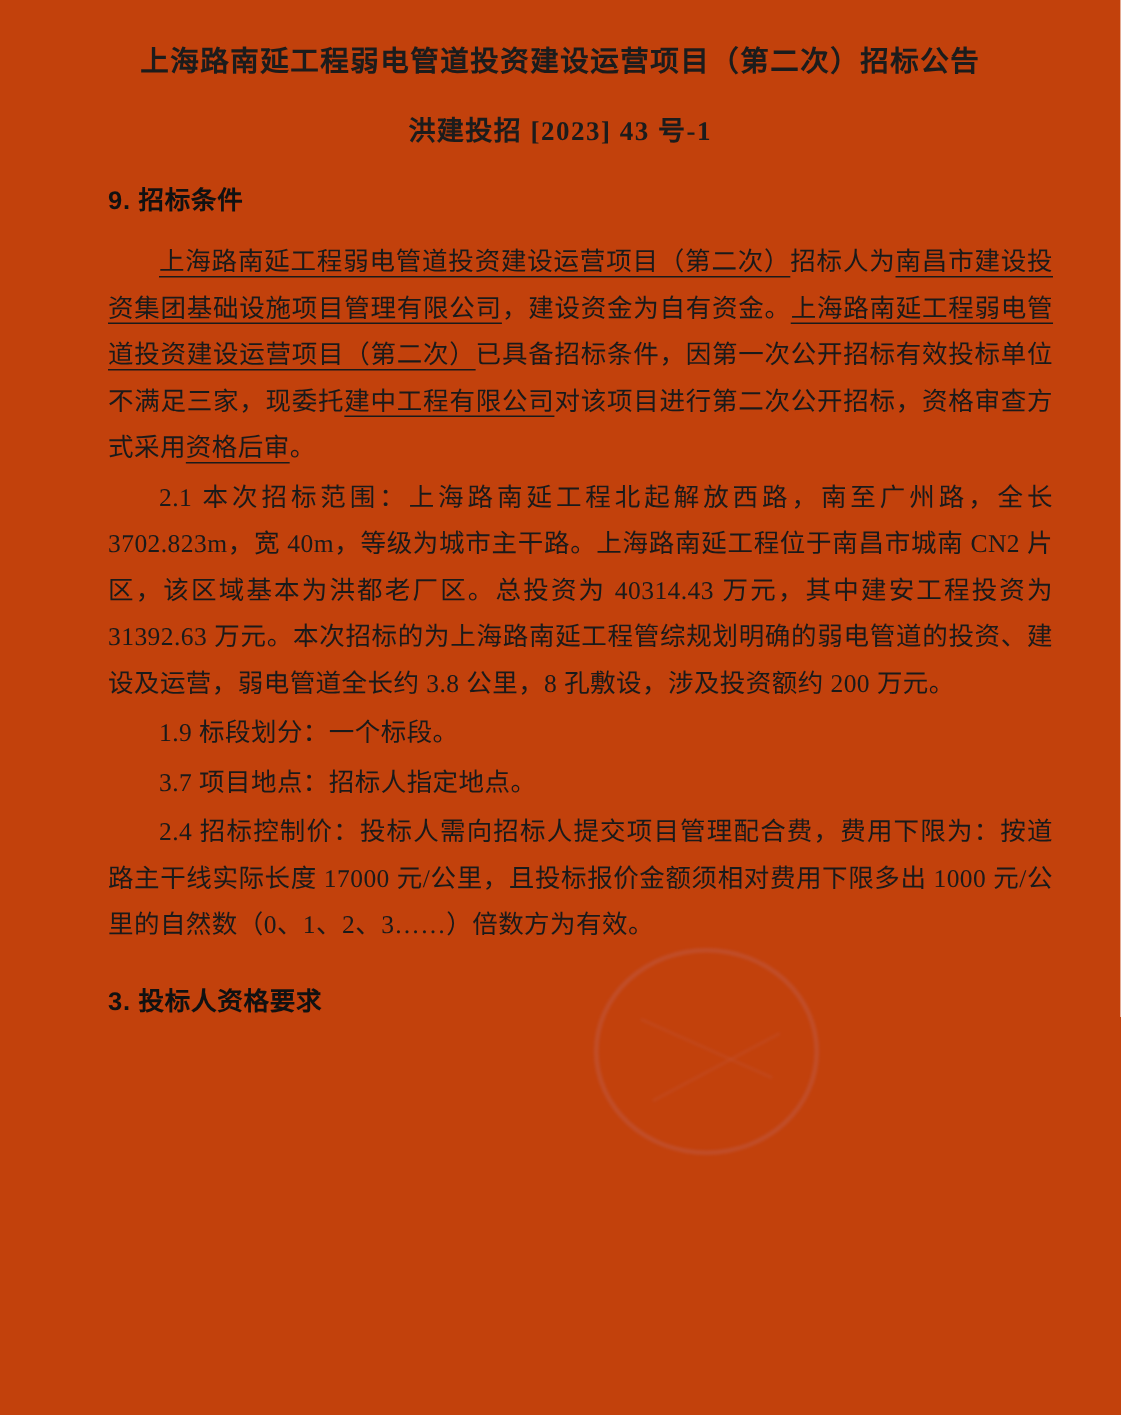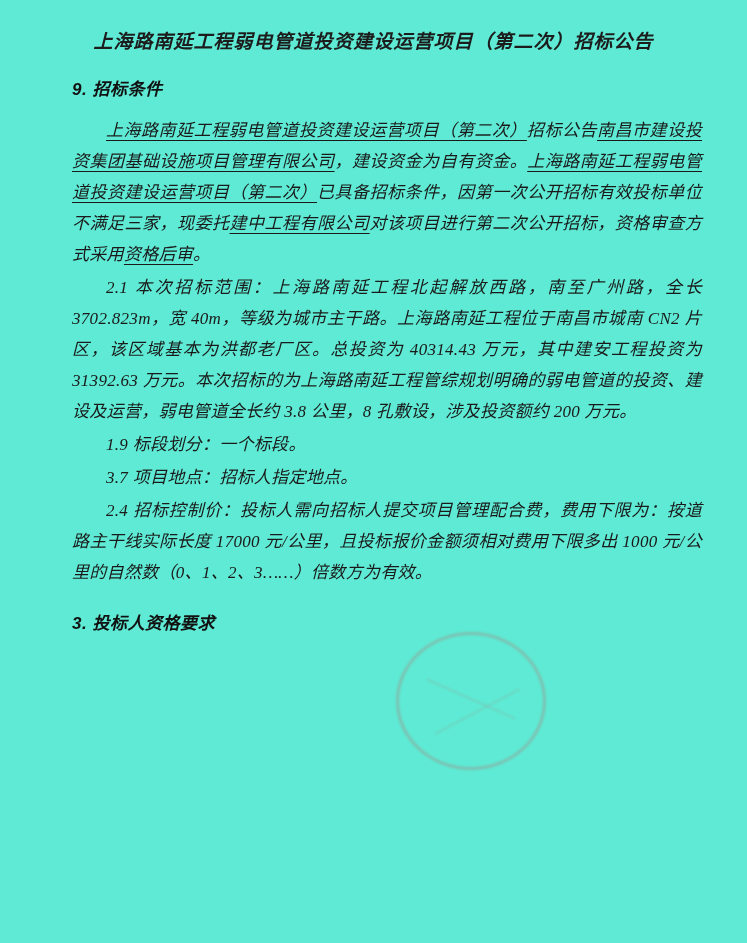--- a/index.html
+++ b/index.html
@@ -2,25 +2,24 @@
 <html lang="zh-CN"><head>
 <meta charset="utf-8">
 <style>
   * { margin: 0; padding: 0; box-sizing: border-box; }
   html, body { background: #ffffff; }
   .page {
     position: relative;
     width: 747px;
     height: 943px;
     margin: 0 auto;
-    background: #5eead4;
+    background: #c2410c;
     overflow: hidden;
     font-family: "Liberation Serif", "DejaVu Serif", serif;
     color: #1c1c1c;
-    font-style: italic;
   }
   .doc-title {
     margin: 30px 50px 0 50px;
     text-align: center;
     font-size: 19px;
     font-weight: bold;
     letter-spacing: 1px;
     line-height: 24px;
   }
   .doc-number {
@@ -86,24 +85,25 @@
   .stamp-mark1 { transform: rotate(24deg); }
   .stamp-mark2 { transform: rotate(-28deg) translateY(14px); }
 </style>
 </head>
 <body>
 
 <div class="page">
 
   <div class="doc-title">上海路南延工程弱电管道投资建设运营项目（第二次）招标公告</div>
 
+  <div class="doc-number">洪建投招 [2023] 43 号-1</div>
 
   <div class="doc-body">
       <div class="section-heading">9. 招标条件</div>
-      <p class="body-para"><span class="u">上海路南延工程弱电管道投资建设运营项目（第二次）</span><span>招标公告</span><span class="u">南昌市建设投资集团基础设施项目管理有限公司</span><span>，建设资金为自有资金。</span><span class="u">上海路南延工程弱电管道投资建设运营项目（第二次）</span><span>已具备招标条件，因第一次公开招标有效投标单位不满足三家，现委托</span><span class="u">建中工程有限公司</span><span>对该项目进行第二次公开招标，资格审查方式采用</span><span class="u">资格后审</span><span>。</span></p>
+      <p class="body-para"><span class="u">上海路南延工程弱电管道投资建设运营项目（第二次）</span><span>招标人为</span><span class="u">南昌市建设投资集团基础设施项目管理有限公司</span><span>，建设资金为自有资金。</span><span class="u">上海路南延工程弱电管道投资建设运营项目（第二次）</span><span>已具备招标条件，因第一次公开招标有效投标单位不满足三家，现委托</span><span class="u">建中工程有限公司</span><span>对该项目进行第二次公开招标，资格审查方式采用</span><span class="u">资格后审</span><span>。</span></p>
       <p class="body-para"><span>2.1 本次招标范围：上海路南延工程北起解放西路，南至广州路，全长 3702.823m，宽 40m，等级为城市主干路。上海路南延工程位于南昌市城南 CN2 片区，该区域基本为洪都老厂区。总投资为 40314.43 万元，其中建安工程投资为 31392.63 万元。本次招标的为上海路南延工程管综规划明确的弱电管道的投资、建设及运营，弱电管道全长约 3.8 公里，8 孔敷设，涉及投资额约 200 万元。</span></p>
       <p class="body-para"><span>1.9 标段划分：一个标段。</span></p>
       <p class="body-para"><span>3.7 项目地点：招标人指定地点。</span></p>
       <p class="body-para"><span>2.4 招标控制价：投标人需向招标人提交项目管理配合费，费用下限为：按道路主干线实际长度 17000 元/公里，且投标报价金额须相对费用下限多出 1000 元/公里的自然数（0、1、2、3……）倍数方为有效。</span></p>
       <div class="section-heading">3. 投标人资格要求</div>
     </div>
 
   <div class="stamp" style="color: rgb(191, 106, 106);">
     <div class="stamp-ring"></div>
     <div class="stamp-mark1"></div>

